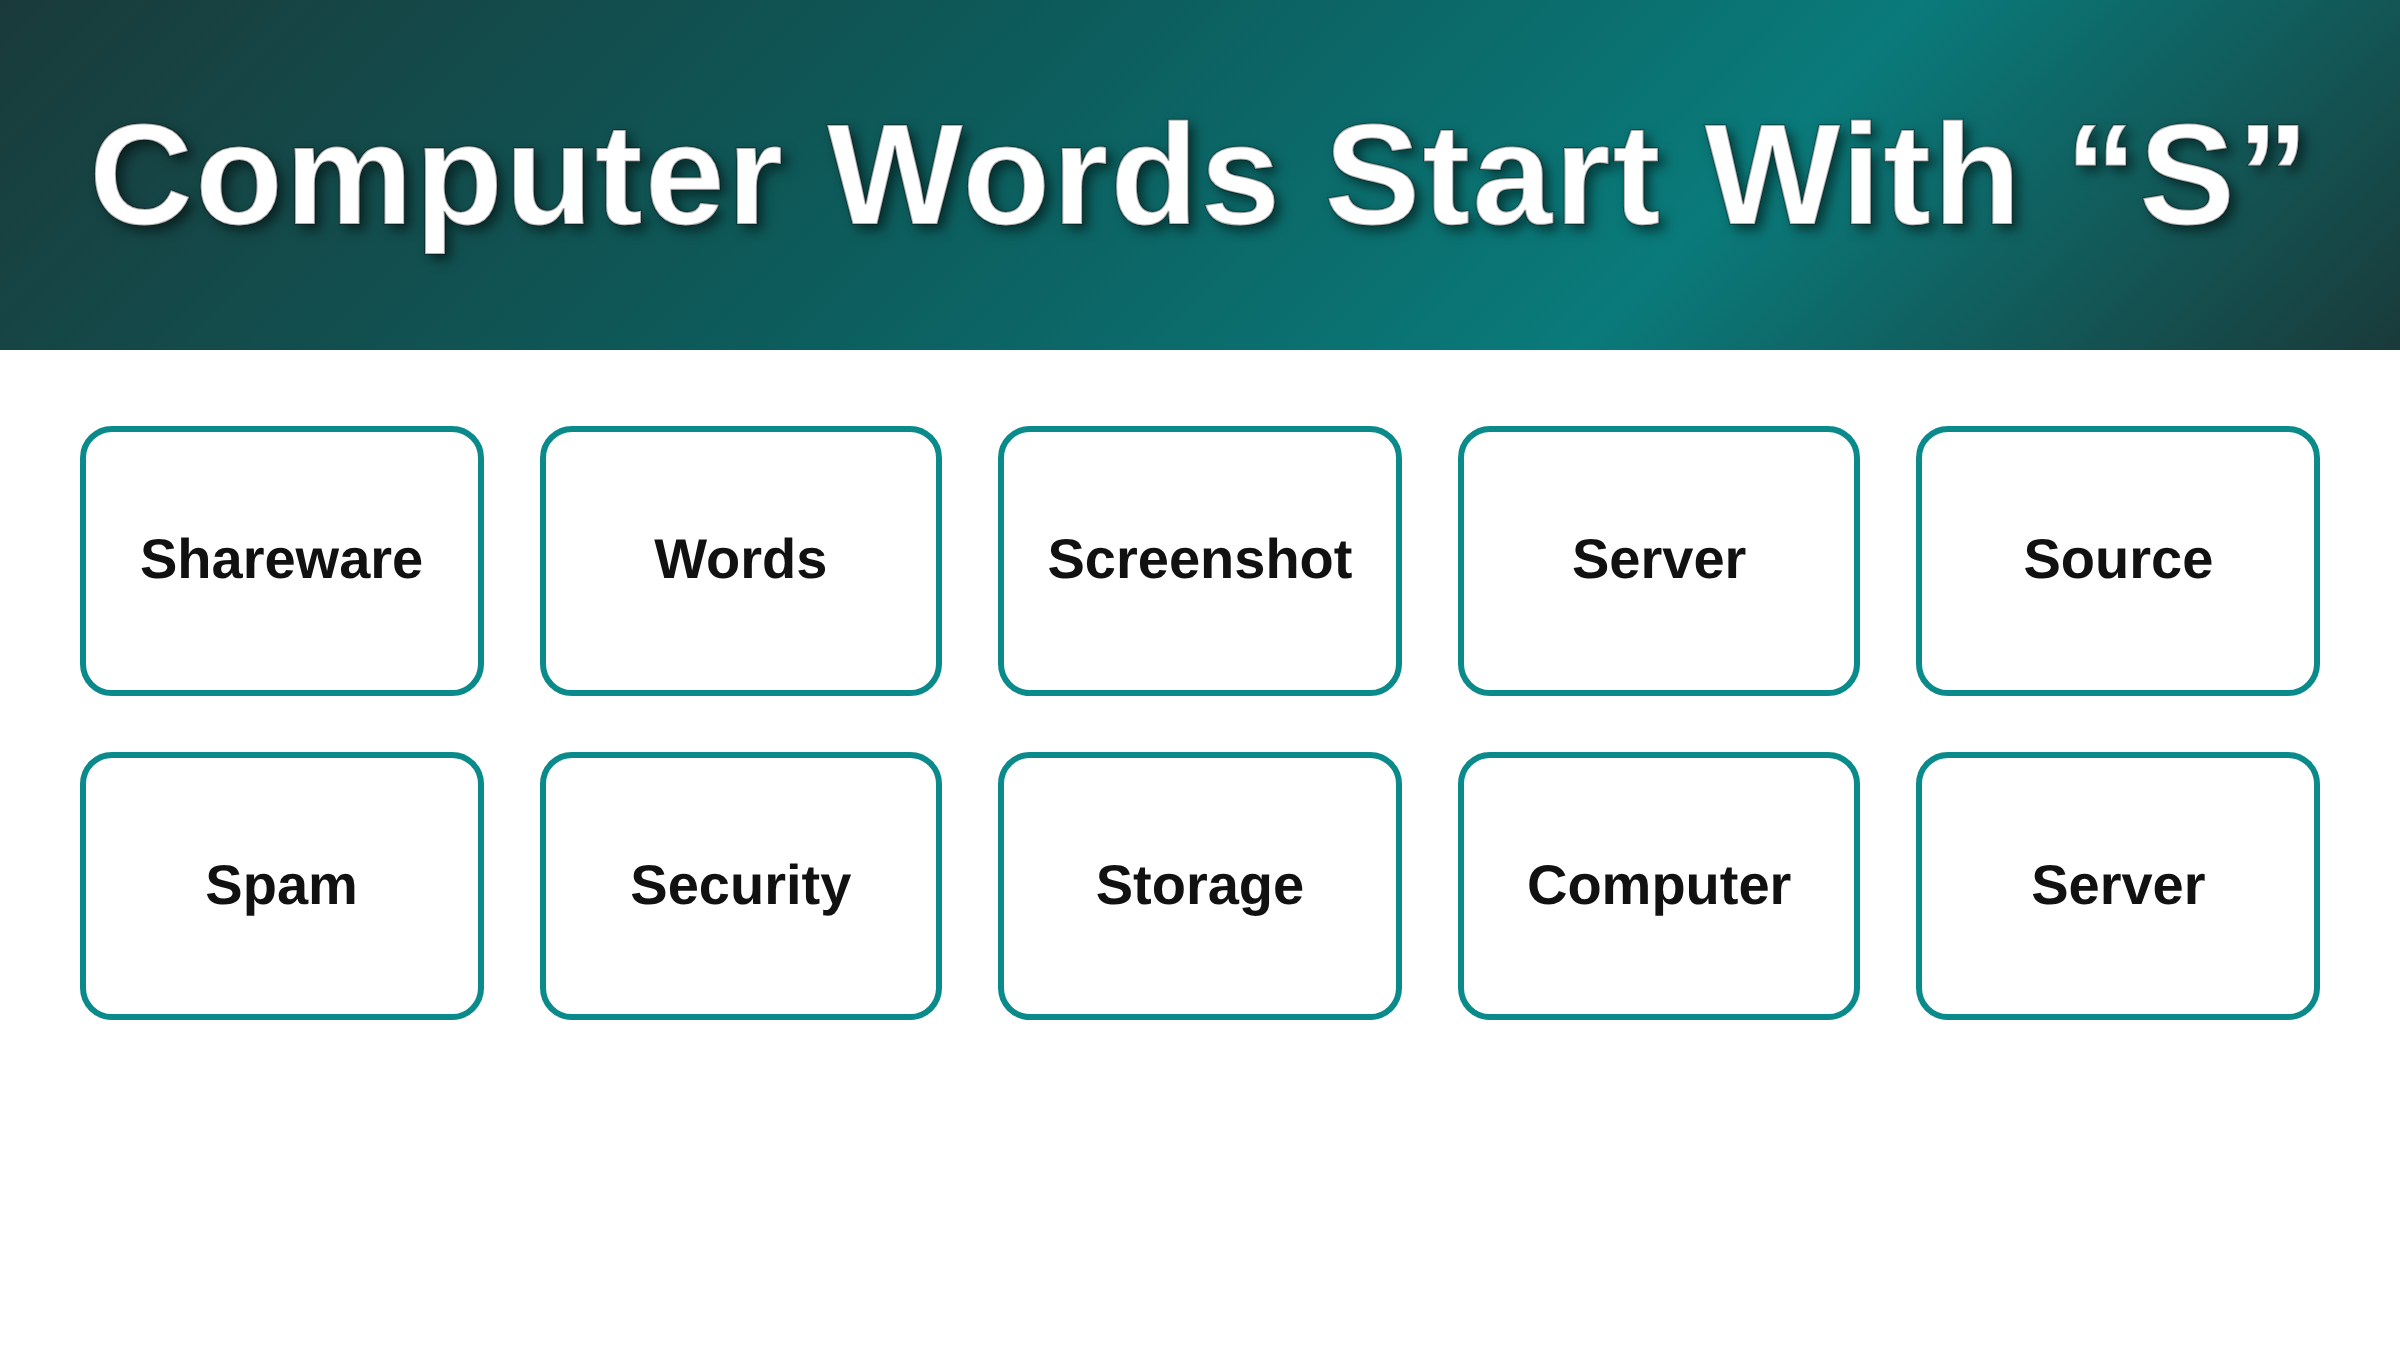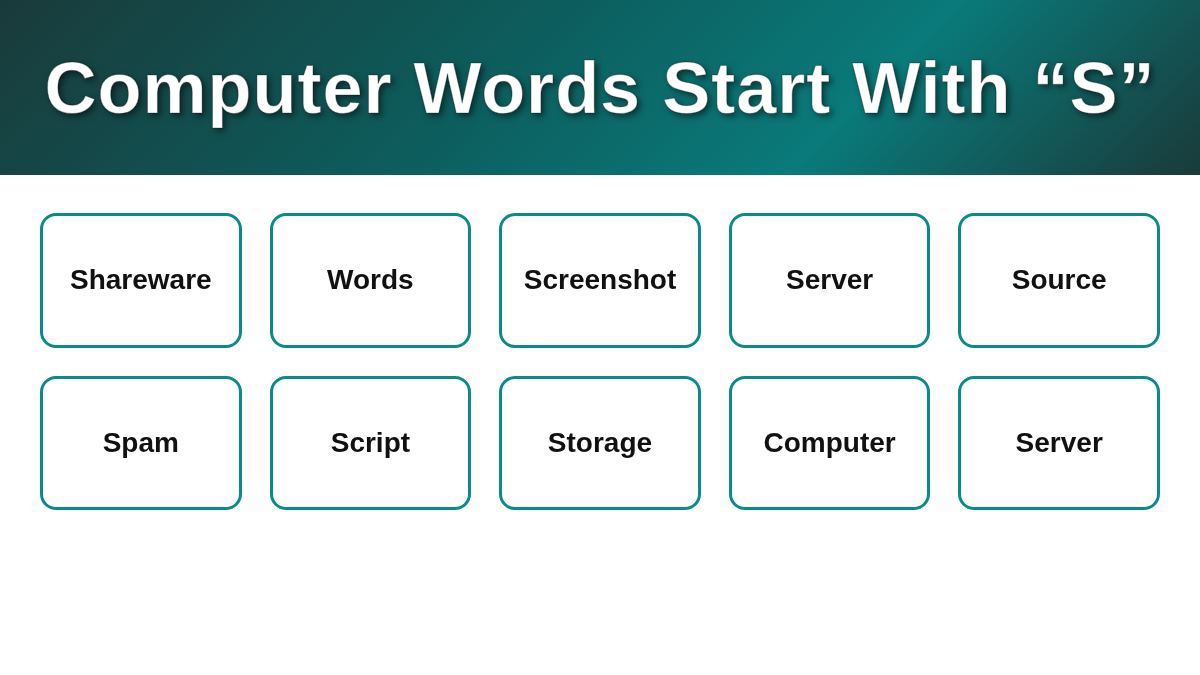--- a/index.html
+++ b/index.html
@@ -91,21 +91,21 @@
       <div class="word-card">
         <span>Server</span>
       </div>
       <div class="word-card">
         <span>Source</span>
       </div>
       <div class="word-card">
         <span>Spam</span>
       </div>
       <div class="word-card">
-        <span>Script</span>
+        <span>Security</span>
       </div>
       <div class="word-card">
         <span>Storage</span>
       </div>
       <div class="word-card">
         <span>Computer</span>
       </div>
       <div class="word-card">
         <span>Server</span>
       </div>

